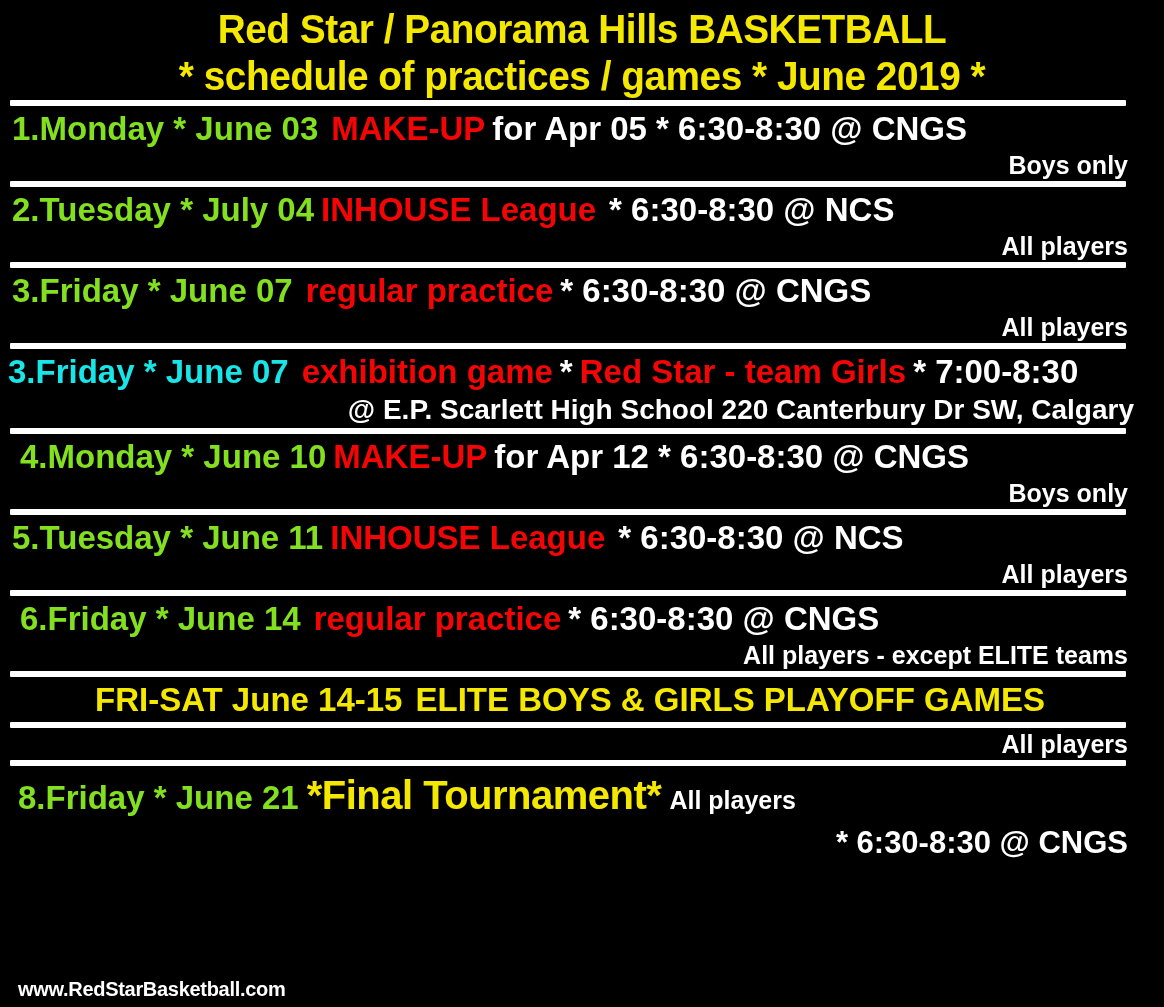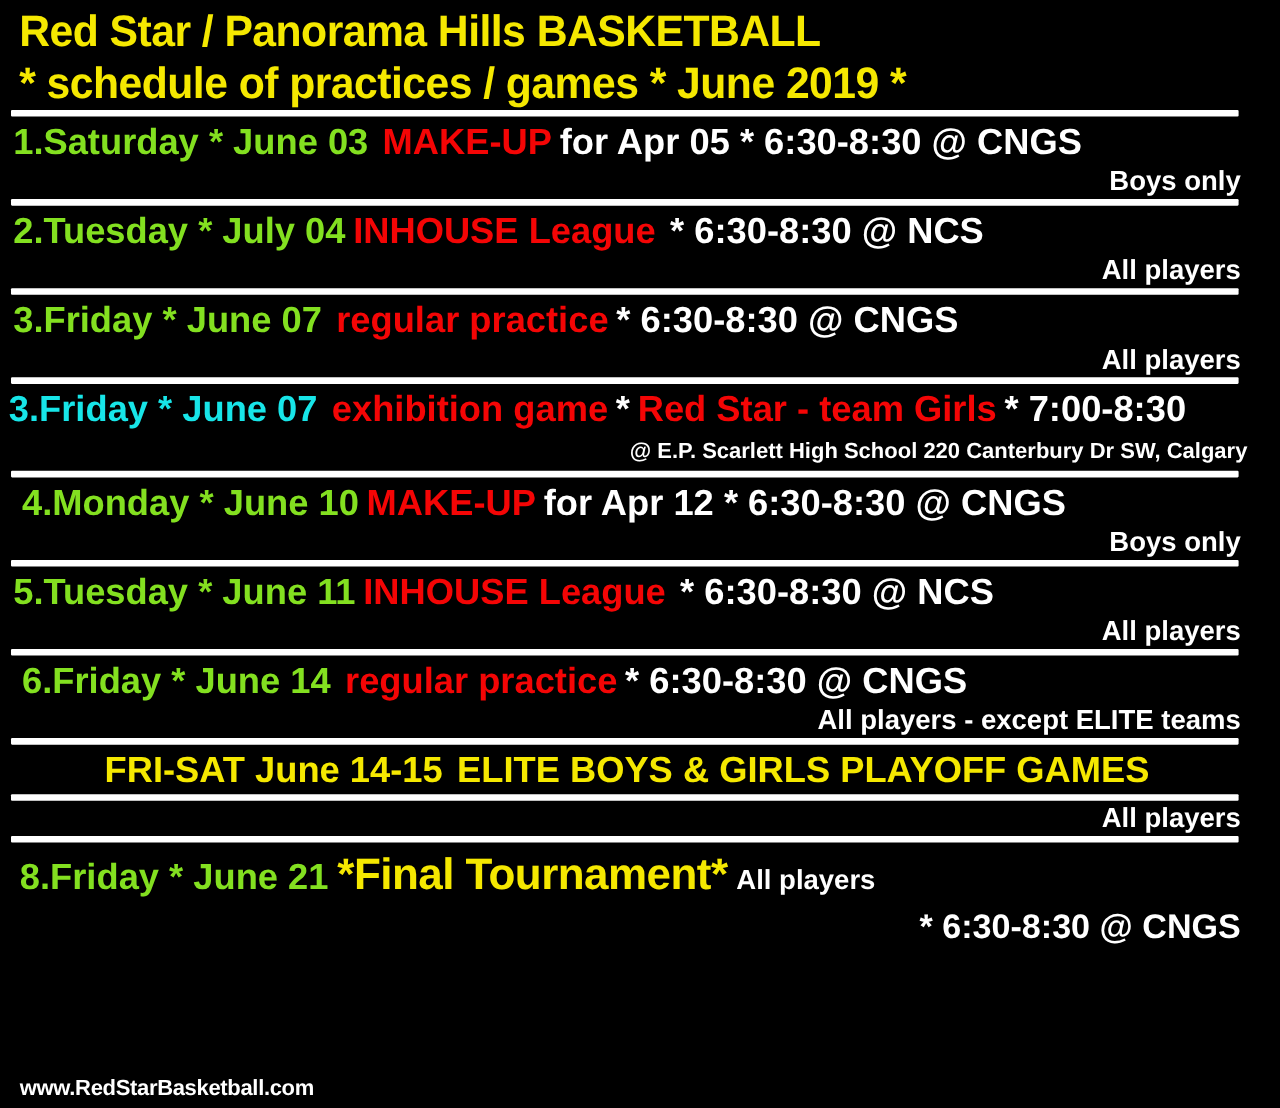--- a/index.html
+++ b/index.html
@@ -17,20 +17,21 @@
   #poster {
     position: relative;
     width: 1164px;
     height: 1007px;
     background: #000000;
   }
 
   
   .title-block {
     padding-top: 6px;
+    text-align: center;
   }
   .title-line {
     color: #f5e800;
     font-weight: bold;
     font-size: 40px;
     line-height: 47px;
     letter-spacing: -0.5px;
     white-space: nowrap;
     transform: scaleX(0.97);
   }
@@ -63,21 +64,21 @@
     padding-right: 36px;
     font-size: 25px;
     line-height: 30px;
     font-weight: bold;
     color: #ffffff;
     white-space: nowrap;
   }
   .row-sub {
     text-align: right;
     padding-right: 30px;
-    font-size: 20px;
+    font-size: 28px;
     line-height: 34px;
     font-weight: bold;
     color: #ffffff;
     white-space: nowrap;
   }
 
   
   .c-green  { color: #83e020; }
   .c-cyan   { color: #17e5e8; }
   .c-red    { color: #f40505; }
@@ -140,21 +141,21 @@
 <div id="poster">
 
   <div class="title-block">
     <div class="title-line">Red Star / Panorama Hills BASKETBALL</div>
     <div class="title-line">* schedule of practices / games * June 2019 *</div>
   </div>
 
   <div class="divider"></div>
   <div class="row">
     <div class="row-main">
-      <span class="seg c-green">1.Saturday * June 03</span><span class="sp-md"></span><span class="seg c-red">MAKE-UP</span><span class="sp-sm"></span><span class="seg c-white">for Apr 05 * 6:30-8:30 @ CNGS</span>
+      <span class="seg c-green">1.Monday * June 03</span><span class="sp-md"></span><span class="seg c-red">MAKE-UP</span><span class="sp-sm"></span><span class="seg c-white">for Apr 05 * 6:30-8:30 @ CNGS</span>
     </div>
     <div class="row-note">Boys only</div>
   </div>
 
   <div class="divider"></div>
   <div class="row">
     <div class="row-main">
       <span class="seg c-green">2.Tuesday * July 04</span><span class="sp-sm"></span><span class="seg c-red">INHOUSE League</span><span class="sp-md"></span><span class="seg c-white">* 6:30-8:30 @ NCS</span>
     </div>
     <div class="row-note">All players</div>

